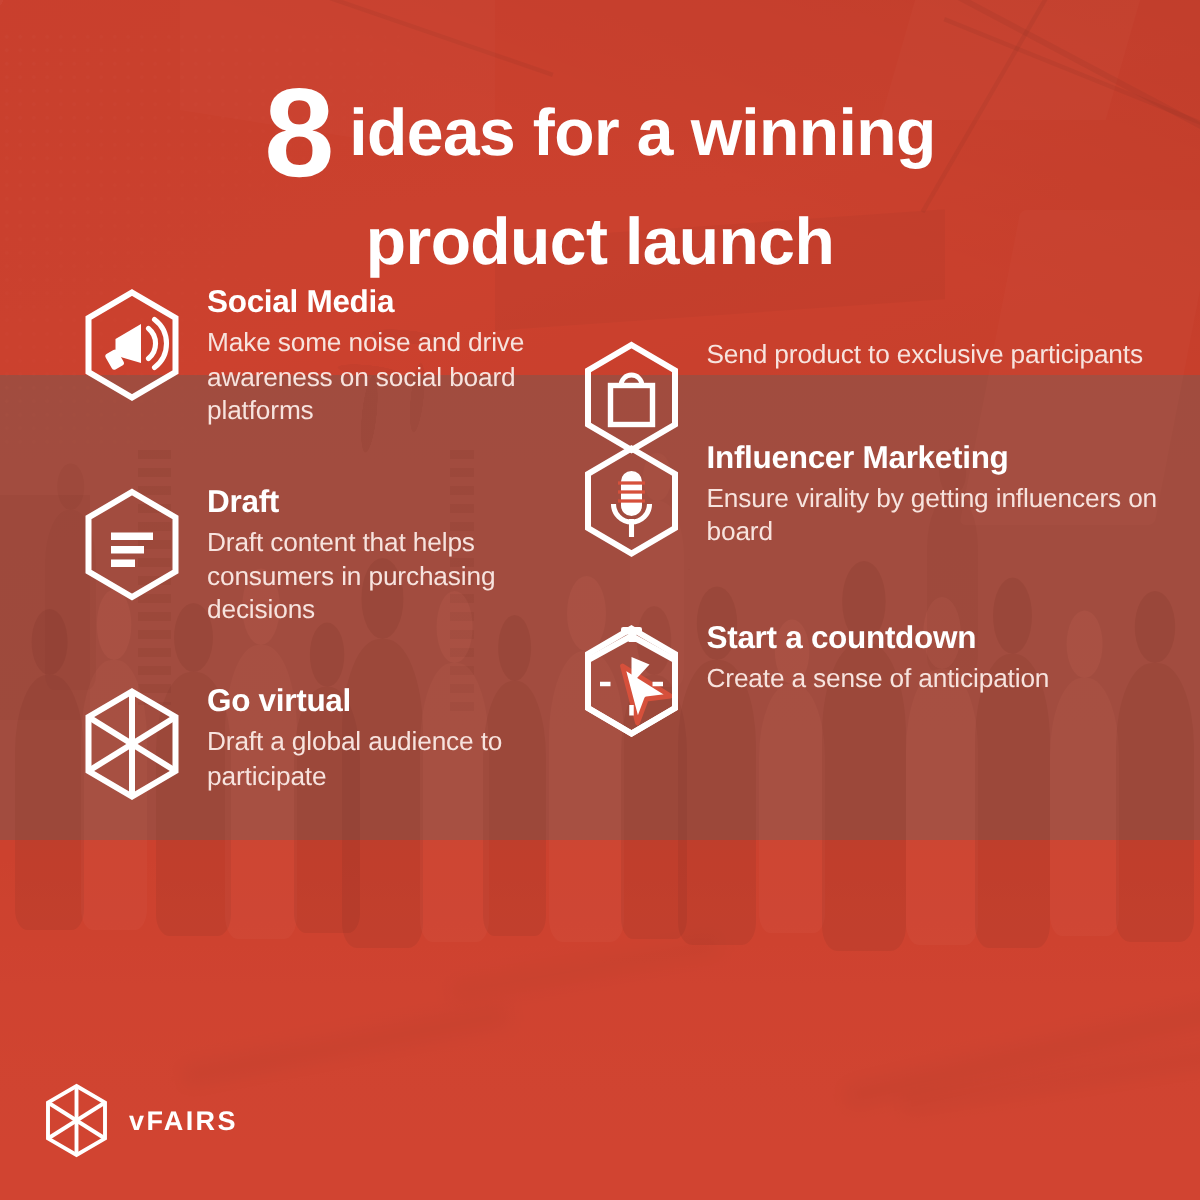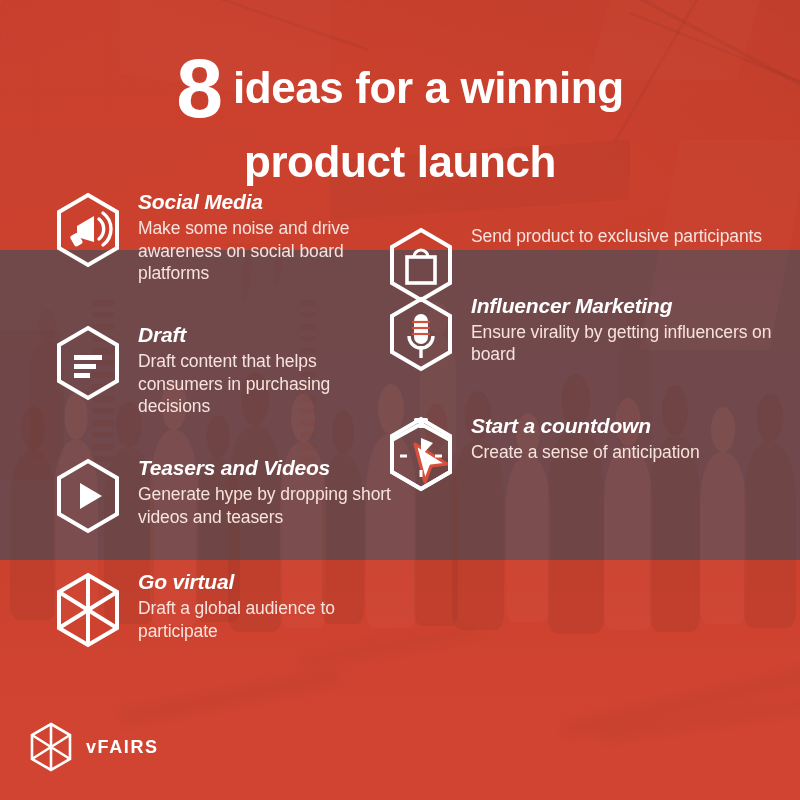--- a/index.html
+++ b/index.html
@@ -2,21 +2,21 @@
 <html><head>
 <meta charset="utf-8">
 <style>
   html,body{margin:0;padding:0;background:#c9442f;}
   body{font-family:"Liberation Sans", sans-serif;}
 
   .canvas{
     position:relative;
     width:800px;height:800px;
     overflow:hidden;
-    background:#0369a1;
+    background:#737373;
   }
 
   
   .photo{position:absolute;inset:0;overflow:hidden;}
 
   
   .ceiling{
     position:absolute;left:0;top:0;width:800px;height:250px;
     background:
       linear-gradient(118deg, rgba(255,255,255,.10) 0 2px, rgba(0,0,0,0) 2px 100%),
@@ -131,21 +131,21 @@
   .col-left{left:52px;top:190px;width:340px;}
   .col-right{left:385px;top:225px;width:400px;}
 
   .item{position:relative;margin-bottom:24px;}
   .item-ico{
     position:absolute;left:0;top:2px;width:72px;height:76px;
   }
   .item-txt{margin-left:86px;}
   .item-title{
     color:#ffffff;font-weight:bold;font-size:21px;line-height:1.18;
-    margin:0 0 2px 0;letter-spacing:-0.2px;font-style:italic;
+    margin:0 0 2px 0;letter-spacing:-0.2px;
   }
   .item-desc{
     color:#f7e3de;font-size:17.5px;line-height:1.30;font-weight:normal;
     letter-spacing:-0.1px;
   }
 
   
   .col-left .item:nth-child(1){margin-bottom:38px;}
   .col-left .item:nth-child(2){margin-bottom:38px;}
   .col-left .item:nth-child(3){margin-bottom:42px;}
@@ -251,32 +251,20 @@
             <rect x="22" y="39" width="22" height="5" fill="#fff"></rect>
             <rect x="22" y="48" width="16" height="5" fill="#fff"></rect>
           </svg>
         </div>
         <div class="item-txt">
           <div class="item-title">Draft</div>
           <div class="item-desc">Draft content that helps consumers in purchasing decisions</div>
         </div>
       </div>
 
-      <div class="item">
-        <div class="item-ico">
-          <svg viewBox="0 0 72 76" width="72" height="76">
-            <path d="M36 3 L65 20 L65 56 L36 73 L7 56 L7 20 Z" fill="none" stroke="#fff" stroke-width="4"></path>
-            <path d="M28 25 L50 38 L28 51 Z" fill="#fff"></path>
-          </svg>
-        </div>
-        <div class="item-txt">
-          <div class="item-title">Teasers and Videos</div>
-          <div class="item-desc">Generate hype by dropping short videos and teasers</div>
-        </div>
-      </div>
 
       <div class="item">
         <div class="item-ico">
           <svg viewBox="0 0 72 76" width="72" height="76">
             <path d="M36 3 L65 20 L65 56 L36 73 L7 56 L7 20 Z" fill="none" stroke="#fff" stroke-width="4"></path>
             <line x1="36" y1="3" x2="36" y2="73" stroke="#fff" stroke-width="4"></line>
             <line x1="7" y1="20" x2="65" y2="56" stroke="#fff" stroke-width="4"></line>
             <line x1="65" y1="20" x2="7" y2="56" stroke="#fff" stroke-width="4"></line>
           </svg>
         </div>

